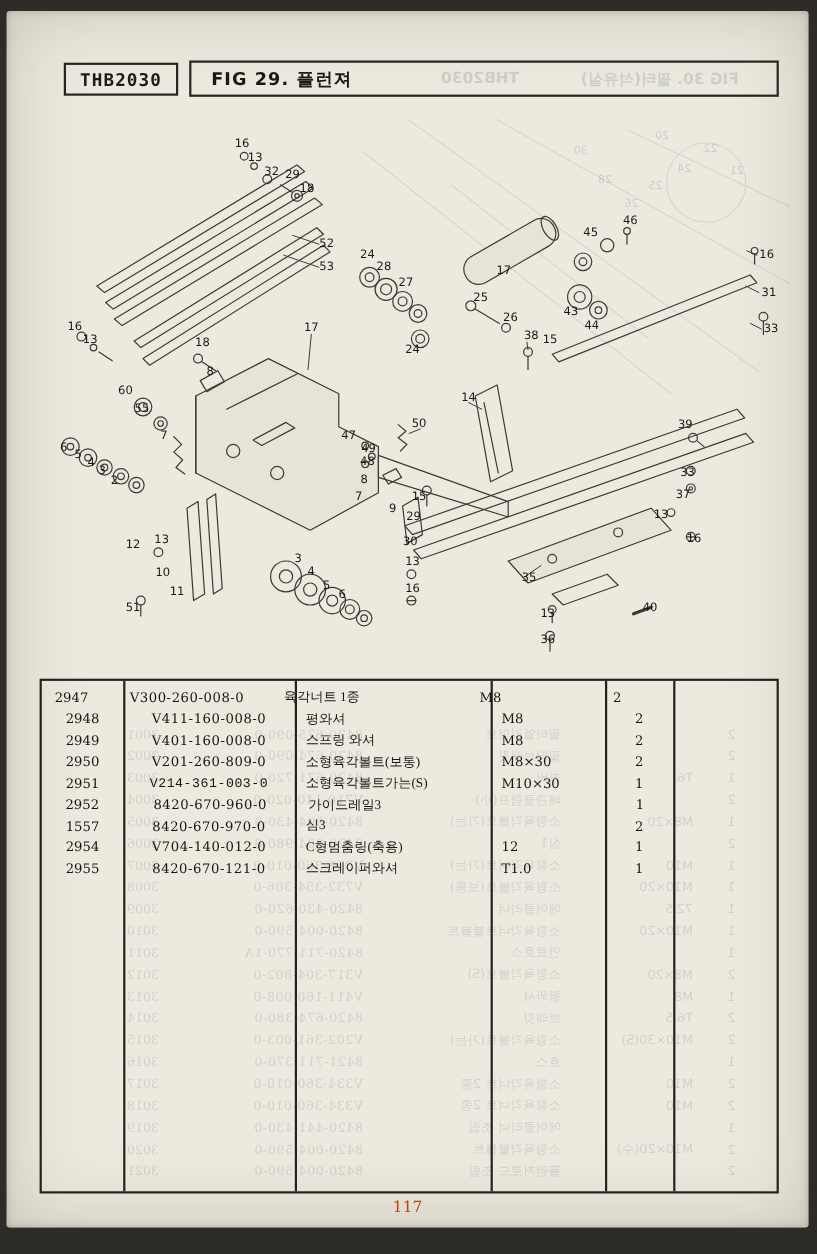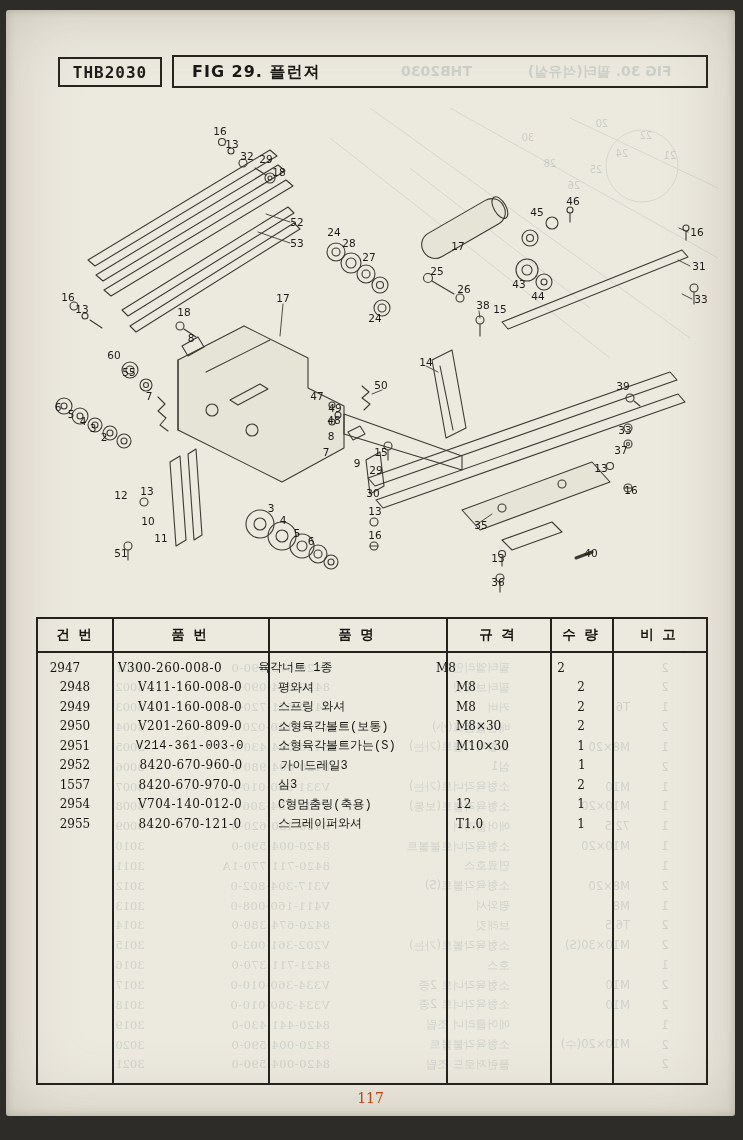--- a/index.html
+++ b/index.html
@@ -56,21 +56,21 @@
   .thead {
     position:relative; z-index:2; height:34px; border-bottom:2px solid #23221c;
     display:flex; align-items:center; font-size:13.5px; font-weight:bold;
   }
   .th { text-align:center; letter-spacing:2px; }
   .tbody { position:relative; z-index:2; padding-top:5px; }
   .tr { display:flex; align-items:center; height:19.5px; font-size:12px; }
   .td { overflow:hidden; white-space:nowrap; font-family:"DejaVu Serif", serif; }
   .c-no   { text-align:center; }
   .c-part { text-align:center; letter-spacing:0.5px; }
-  .c-name { padding-left:10px; font-family:Liberation Mono, monospace; }
+  .c-name { padding-left:10px; font-family:Liberation Serif, serif; }
   .c-spec { padding-left:10px; }
   .c-qty  { text-align:center; }
   .vline  { position:absolute; top:0; bottom:0; width:1.5px; background:#23221c; z-index:1; }
   .bleed-table {
     position:absolute; left:0; right:0; top:36px; bottom:6px; z-index:0;
     transform:scaleX(-1); opacity:0.17; color:#3f646c;
     display:flex; flex-direction:column; justify-content:space-between;
     padding:4px 6px; overflow:hidden;
   }
   .btr { display:flex; align-items:center; height:17px; font-size:11.5px; white-space:nowrap; }
@@ -490,28 +490,20 @@
           <div class="bt-no">3020</div>
         </div>
         <div class="btr">
           <div class="bt-qty">2</div>
           <div class="bt-spec"></div>
           <div class="bt-name">플런저로드 조립</div>
           <div class="bt-part">8420-004-590-0</div>
           <div class="bt-no">3021</div>
         </div>
       </div>
-    <div class="thead" id="table-header-row">
-        <div class="th" style="width: 74px;">건  번</div>
-        <div class="th" style="width: 156px;">품  번</div>
-        <div class="th" style="width: 178px;">품  명</div>
-        <div class="th" style="width: 104px;">규  격</div>
-        <div class="th" style="width: 62px;">수  량</div>
-        <div class="th" style="width: 94px;">비  고</div>
-      </div>
     <div class="tbody" id="table-body">
         <div class="tr">
           <div class="td c-no" style="width: 54px;">2947</div>
           <div class="td c-part" style="width: 156px;">V300-260-008-0</div>
           <div class="td c-name" style="width: 178px;">육각너트 1종</div>
           <div class="td c-spec" style="width: 104px;">M8</div>
           <div class="td c-qty" style="width: 62px;">2</div>
           <div class="td c-note" style="width: 94px;"></div>
         </div>
         <div class="tr">

